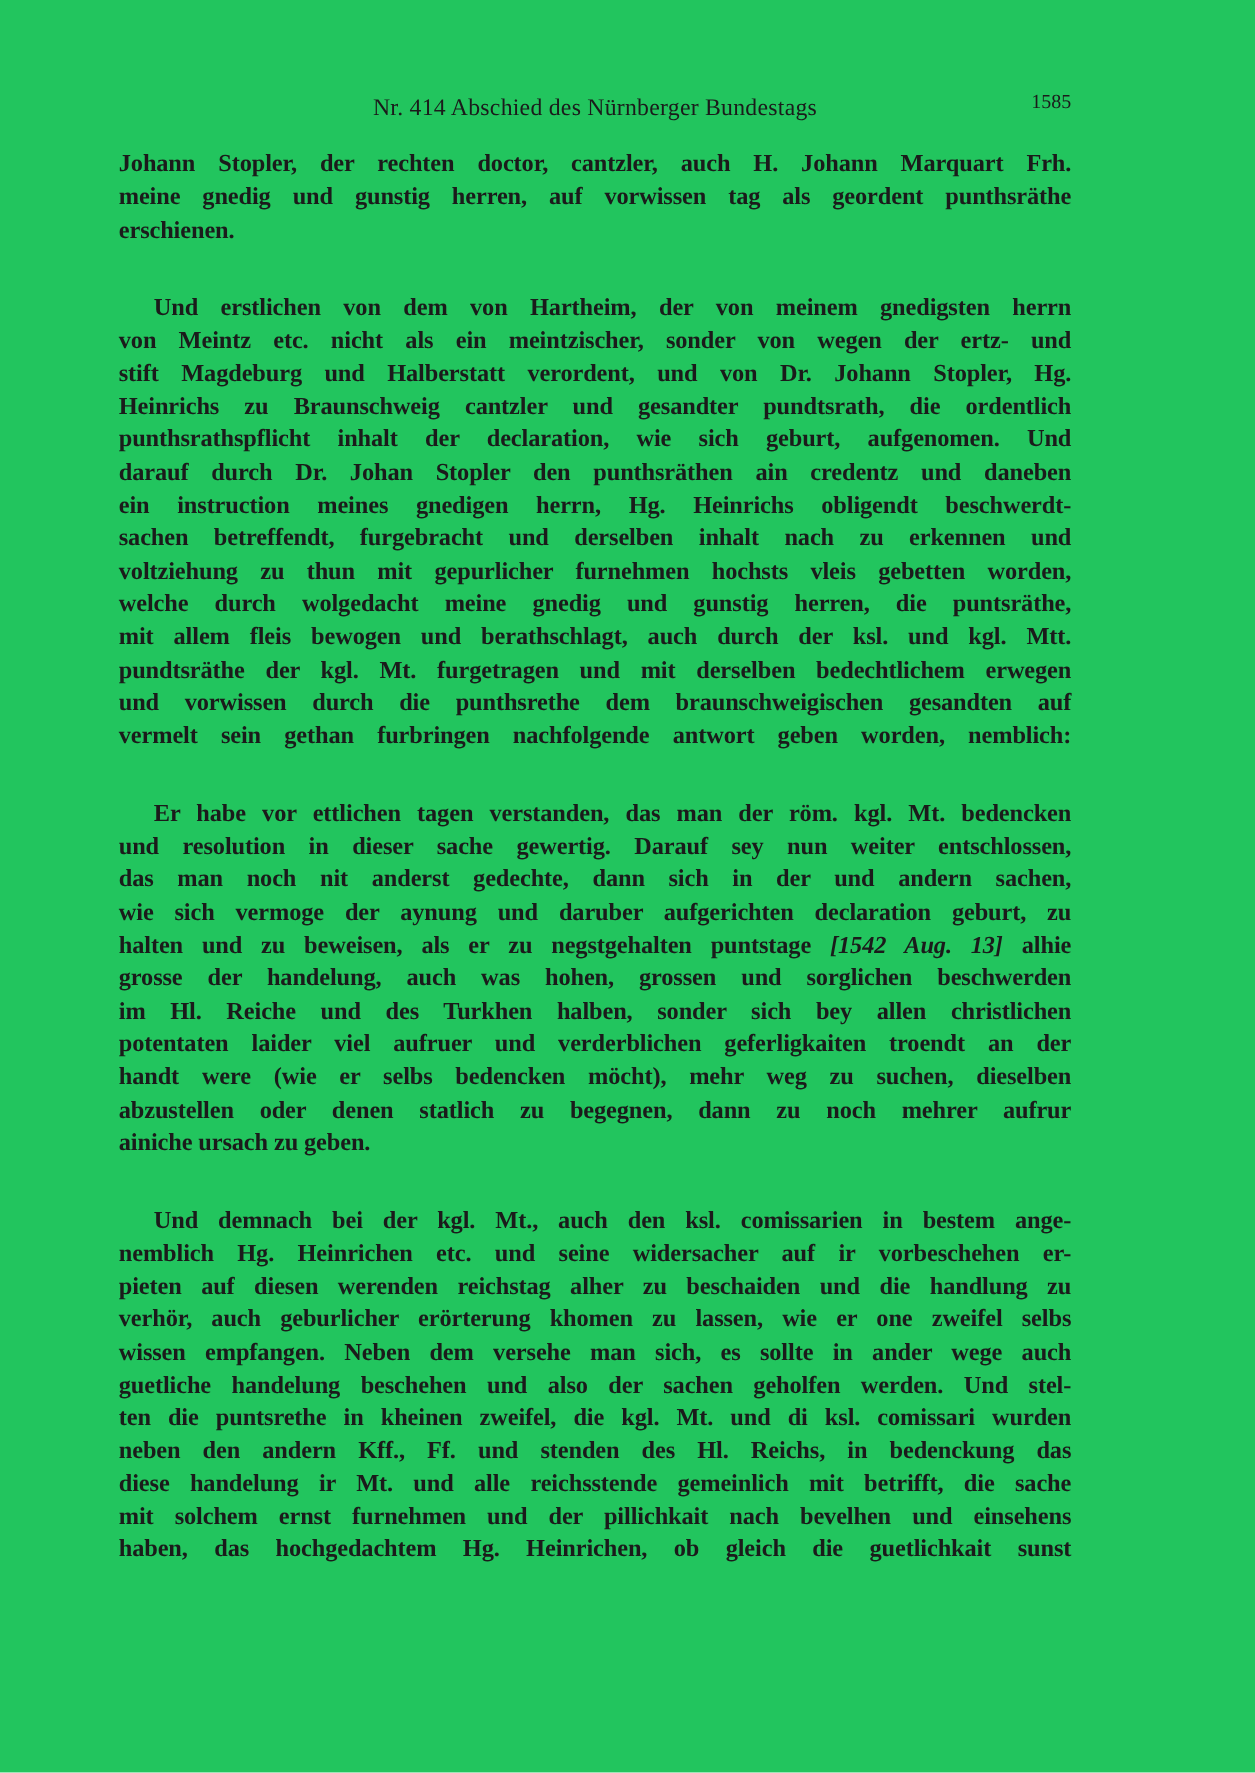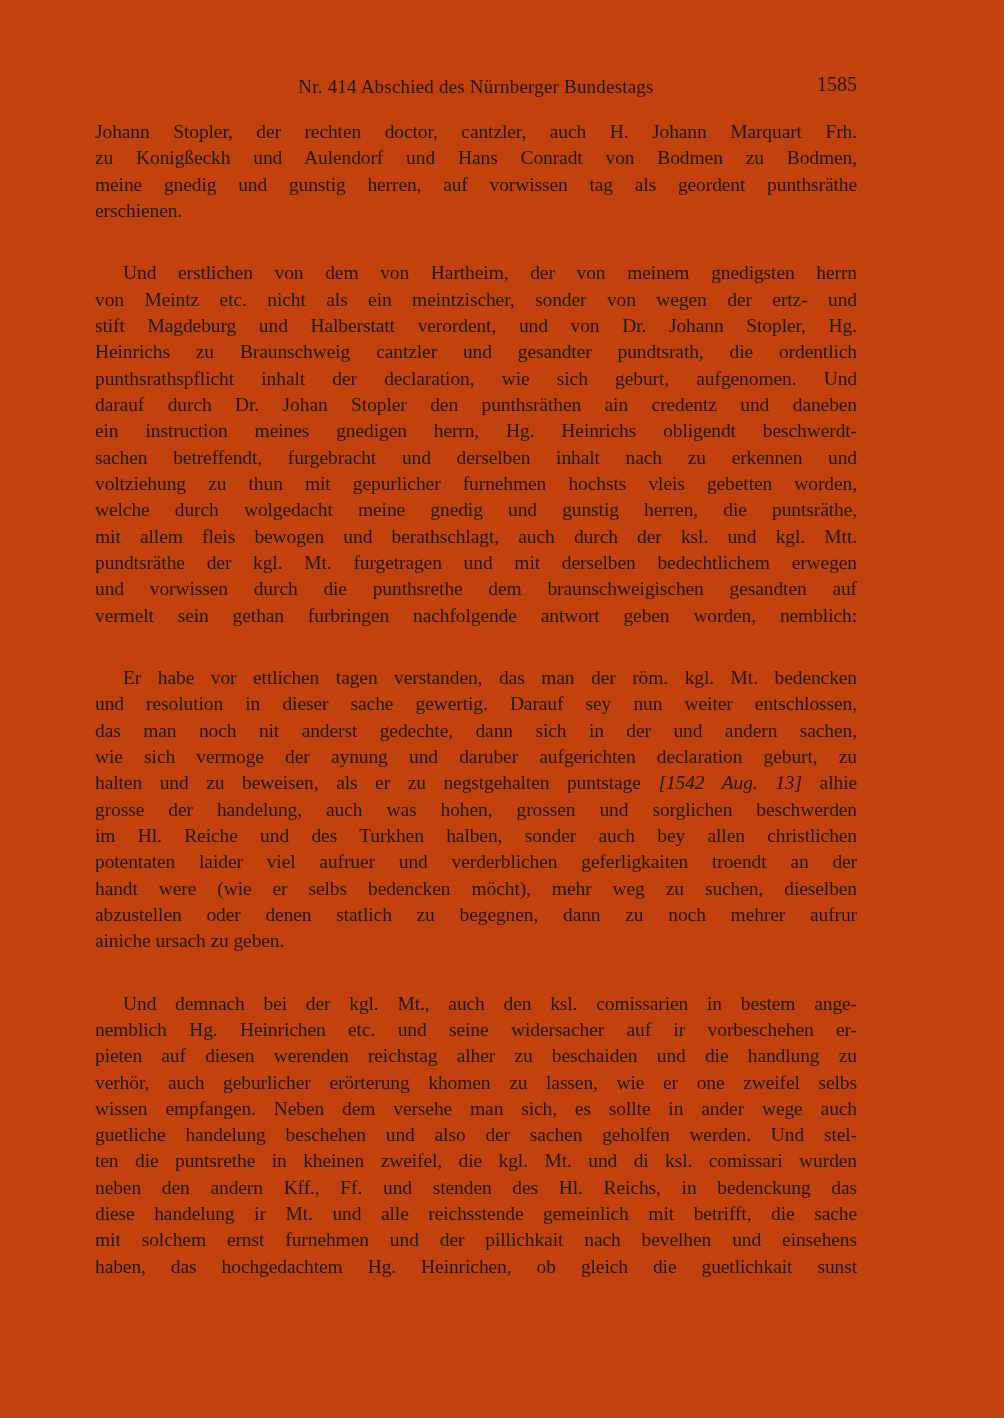--- a/index.html
+++ b/index.html
@@ -1,48 +1,47 @@
 <!DOCTYPE html>
 <html><head>
 <meta charset="utf-8">
 <style>
   html,body{margin:0;padding:0;background:#ffffff;}
   .page{
-    position:relative;width:1004px;height:1418px;background:#c2410c;
+    position:relative;width:1004px;height:1418px;background:#22c55e;
     font-family:"Liberation Serif","DejaVu Serif",serif;color:#1b1b1b;
     overflow:hidden;
   }
   .hdr{position:absolute;top:76px;left:95px;width:762px;height:30px;}
   .hdr-title{display:block;text-align:center;font-size:19px;letter-spacing:.2px;}
-  .hdr-num{position:absolute;right:0;top:-3px;font-size:20px;}
+  .hdr-num{position:absolute;right:0;top:-3px;font-size:16px;}
   .bodytext{
     position:absolute;top:119px;left:95px;width:762px;
     font-size:19.5px;line-height:26.33px;letter-spacing:-0.1px;
   }
-  .para{margin:0;}
+  .para{margin:0;font-weight:bold;}
   .ln{text-align:justify;text-align-last:justify;height:26.33px;}
   .ln.last{text-align-last:left;}
   .ln.ind{text-indent:28px;margin-top:36px;}
   .it{font-style:italic;margin-top:32px;}
 </style>
 </head>
 <body>
 
 <div class="page">
 
   <div class="hdr">
     <span class="hdr-title">Nr. 414 Abschied des Nürnberger Bundestags</span>
     <span class="hdr-num">1585</span>
   </div>
 
   <div class="bodytext">
 
     <div class="para">
       <div class="ln">Johann Stopler, der rechten doctor, cantzler, auch H. Johann Marquart Frh.</div>
-      <div class="ln">zu Konigßeckh und Aulendorf und Hans Conradt von Bodmen zu Bodmen,</div>
       <div class="ln">meine gnedig und gunstig herren, auf vorwissen tag als geordent punthsräthe</div>
       <div class="ln last">erschienen.</div>
     </div>
 
     <div class="para">
       <div class="ln ind">Und erstlichen von dem von Hartheim, der von meinem gnedigsten herrn</div>
       <div class="ln">von Meintz etc. nicht als ein meintzischer, sonder von wegen der ertz- und</div>
       <div class="ln">stift Magdeburg und Halberstatt verordent, und von Dr. Johann Stopler, Hg.</div>
       <div class="ln">Heinrichs zu Braunschweig cantzler und gesandter pundtsrath, die ordentlich</div>
       <div class="ln">punthsrathspflicht inhalt der declaration, wie sich geburt, aufgenomen. Und</div>
@@ -57,21 +56,21 @@
       <div class="ln">vermelt sein gethan furbringen nachfolgende antwort geben worden, nemblich:</div>
     </div>
 
     <div class="para">
       <div class="ln ind">Er habe vor ettlichen tagen verstanden, das man der röm. kgl. Mt. bedencken</div>
       <div class="ln">und resolution in dieser sache gewertig. Darauf sey nun weiter entschlossen,</div>
       <div class="ln">das man noch nit anderst gedechte, dann sich in der und andern sachen,</div>
       <div class="ln">wie sich vermoge der aynung und daruber aufgerichten declaration geburt, zu</div>
       <div class="ln"><span>halten und zu beweisen, als er zu negstgehalten puntstage </span><span class="it">[1542 Aug. 13]</span><span> alhie</span></div>
       <div class="ln">grosse der handelung, auch was hohen, grossen und sorglichen beschwerden</div>
-      <div class="ln">im Hl. Reiche und des Turkhen halben, sonder auch bey allen christlichen</div>
+      <div class="ln">im Hl. Reiche und des Turkhen halben, sonder sich bey allen christlichen</div>
       <div class="ln">potentaten laider viel aufruer und verderblichen geferligkaiten troendt an der</div>
       <div class="ln">handt were (wie er selbs bedencken möcht), mehr weg zu suchen, dieselben</div>
       <div class="ln">abzustellen oder denen statlich zu begegnen, dann zu noch mehrer aufrur</div>
       <div class="ln last">ainiche ursach zu geben.</div>
     </div>
 
     <div class="para">
       <div class="ln ind">Und demnach bei der kgl. Mt., auch den ksl. comissarien in bestem ange-</div>
       <div class="ln">nemblich Hg. Heinrichen etc. und seine widersacher auf ir vorbeschehen er-</div>
       <div class="ln">pieten auf diesen werenden reichstag alher zu beschaiden und die handlung zu</div>

